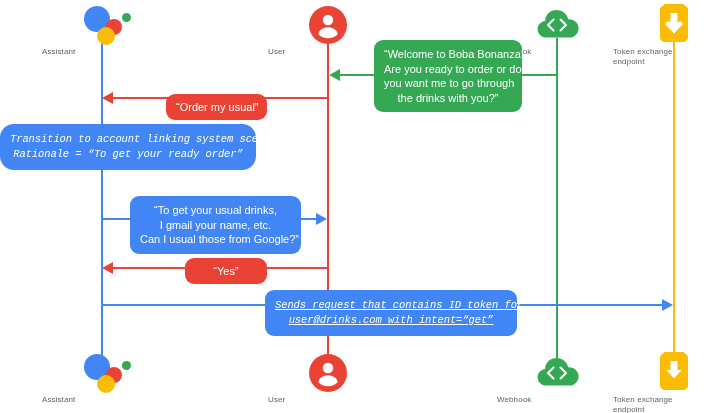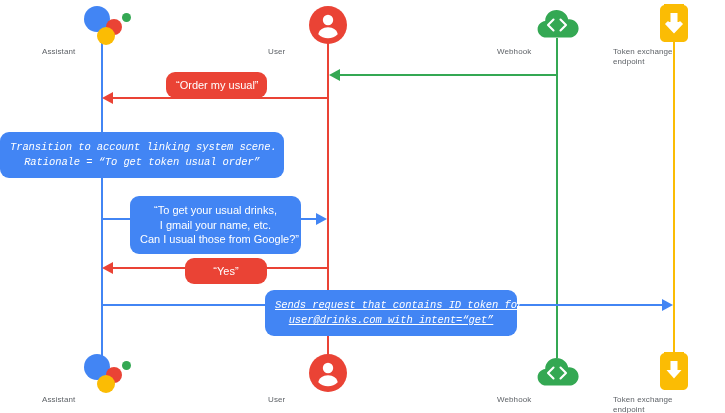--- a/index.html
+++ b/index.html
@@ -180,30 +180,36 @@
         <rect x="15.5" y="9" width="7" height="11" fill="#ffffff"></rect>
       </svg>
     </div>
     <div class="actor-label">Token exchange</div>
     <div class="actor-label" style="margin-top:0;">endpoint</div>
   </div>
 
   <div class="vline" style="left:556px; top:45px; height:30px; background:#34a853;"></div>
   <div class="hline" style="left:340px; top:74px; width:217px; background:#34a853;"></div>
   <div class="arrowhead ah-left" style="left:329px; top:69px; color:#34a853;"></div>
+  <div class="bubble bubble-green" style="left:374px; top:40px; width:148px;">
+    <span class="bline">“Welcome to Boba Bonanza!</span>
+    <span class="bline">Are you ready to order or do</span>
+    <span class="bline">you want me to go through</span>
+    <span class="bline">the drinks with you?”</span>
+  </div>
 
   <div class="hline" style="left:113px; top:97px; width:215px; background:#ea4335;"></div>
   <div class="arrowhead ah-left" style="left:102px; top:92px; color:#ea4335;"></div>
-  <div class="bubble bubble-red" style="left:166px; top:72px; width:101px;">
+  <div class="bubble bubble-red" style="left:166px; top:94px; width:101px;">
     <span class="bline">“Order my usual”</span>
   </div>
 
-  <div class="bubble bubble-note" style="left:0px; top:132px; width:284px;">
+  <div class="bubble bubble-note" style="left:0px; top:124px; width:256px;border-radius:14px;">
     <span class="bline">Transition to account linking system scene.</span>
-    <span class="bline">Rationale = “To get token usual order”</span>
+    <span class="bline">Rationale = “To get your ready order”</span>
   </div>
 
   <div class="hline" style="left:102px; top:218px; width:215px; background:#4285f4;"></div>
   <div class="arrowhead ah-right" style="left:316px; top:213px; color:#4285f4;"></div>
   <div class="bubble bubble-blue" style="left:130px; top:196px; width:171px;">
     <span class="bline">“To get your usual drinks,</span>
     <span class="bline">I gmail your name, etc.</span>
     <span class="bline">Can I usual those from Google?”</span>
   </div>
 

